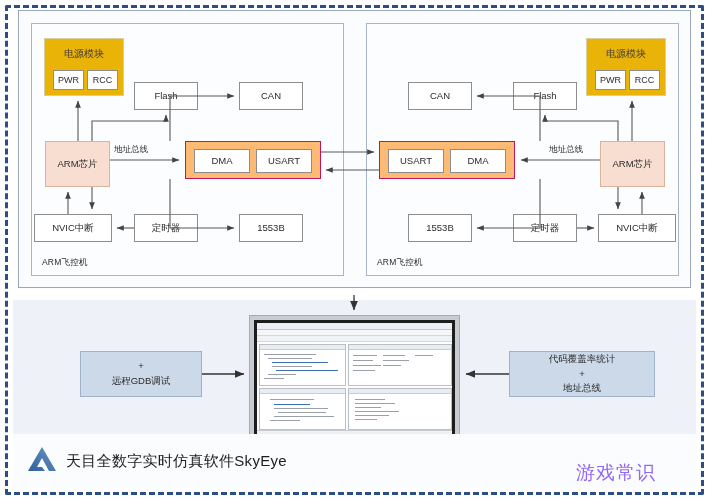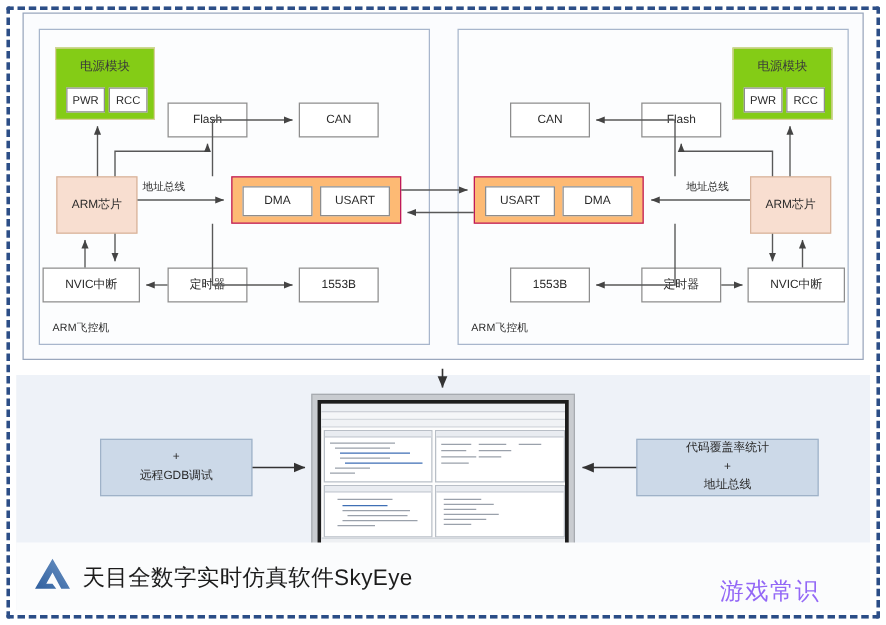--- a/index.html
+++ b/index.html
@@ -65,21 +65,21 @@
     align-items: center;
     justify-content: center;
     background: #ffffff;
     border: 1px solid #8d8d8d;
     font-size: 9.5px;
     color: #2b2b2b;
     text-align: center;
     line-height: 1.15;
   }
   .node.power {
-    background: #84cc16;
+    background: #eab308;
     border: 1px solid #d8cf9a;
     display: block;
   }
   .power .power-title {
     position: absolute;
     left: 0; right: 0; top: 9px;
     text-align: center;
     font-size: 10px;
     color: #3a3a3a;
   }
@@ -210,21 +210,21 @@
     left: 13px; top: 434px;
     width: 683px; height: 54px;
     background: #fbfcfd;
   }
   .brand {
     position: absolute;
     left: 27px; top: 446px;
     display: flex; align-items: center; gap: 9px;
   }
   .brand-title {
-    font-size: 18px;
+    font-size: 15px;
     color: #1c1c1c;
     letter-spacing: 0.3px;
   }
   .watermark {
     position: absolute;
     left: 576px; top: 460px;
     font-size: 19px;
     color: #8b5cf6;
     letter-spacing: 1px;
     font-family: "DejaVu Sans", sans-serif;

